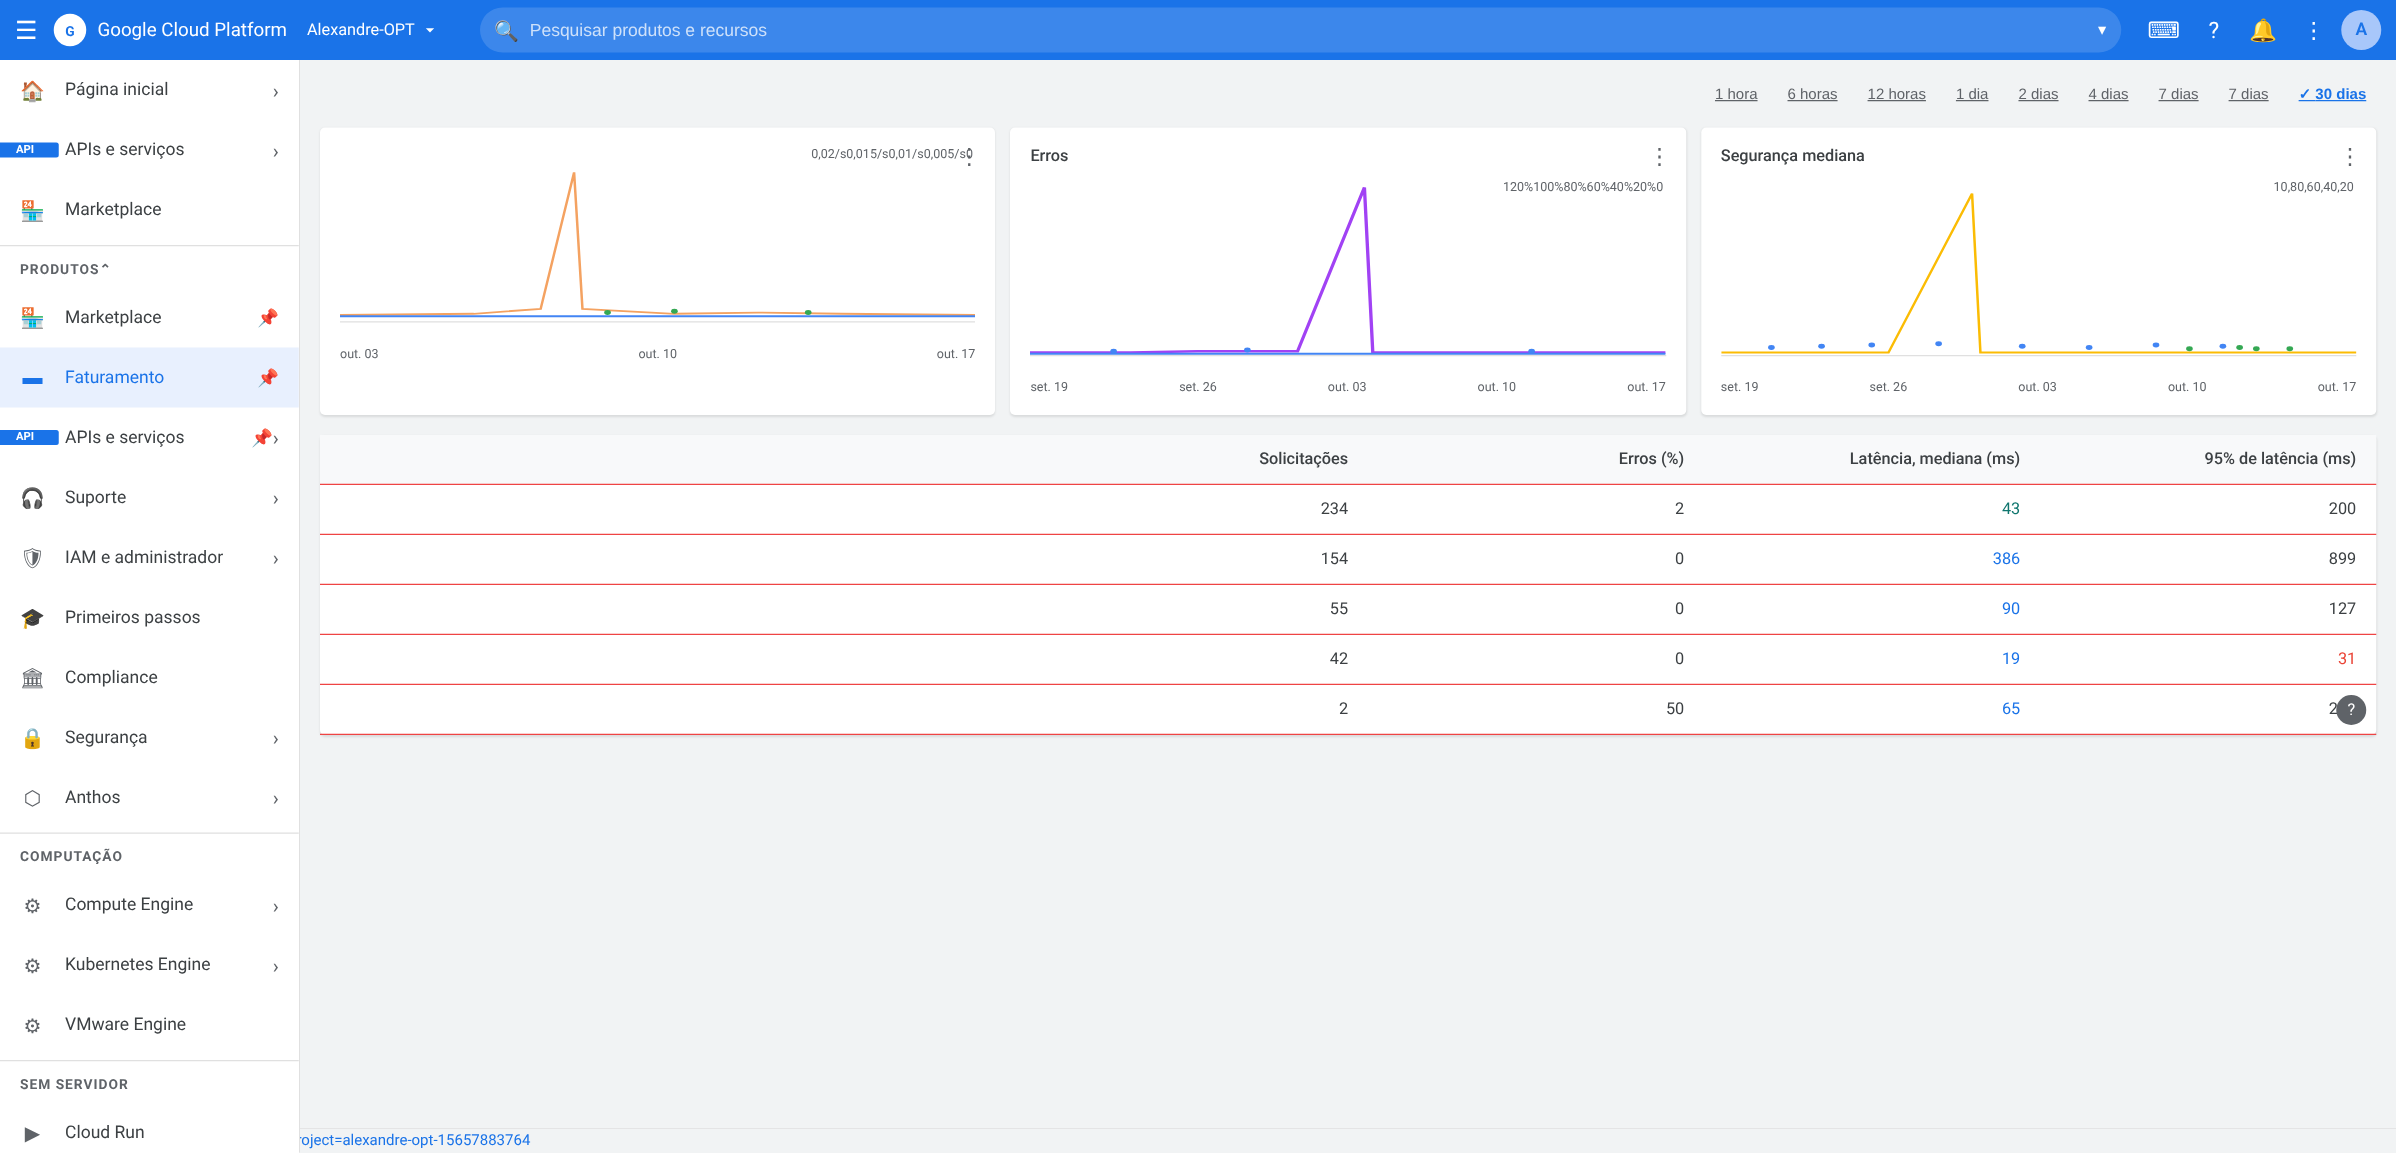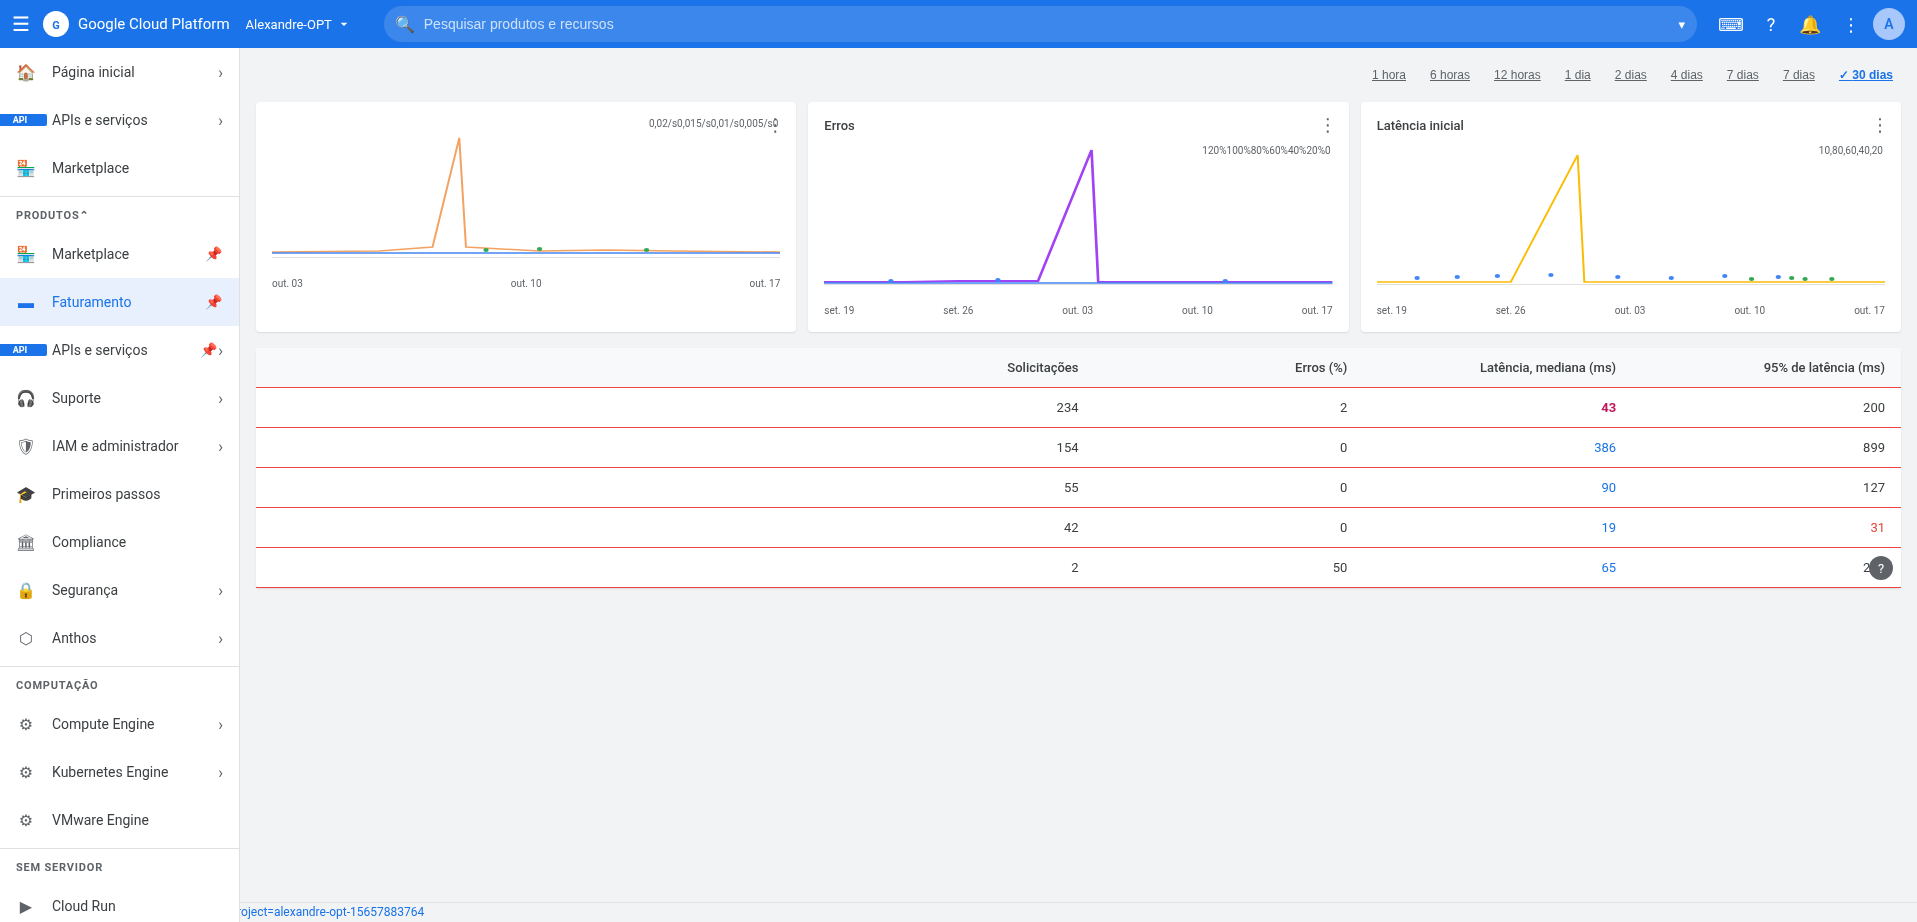--- a/index.html
+++ b/index.html
@@ -383,21 +383,21 @@
       <div class="chart-labels-x">
         <span>set. 19</span>
         <span>set. 26</span>
         <span>out. 03</span>
         <span>out. 10</span>
         <span>out. 17</span>
       </div>
     </div>
 
     <div class="chart-card">
-      <div class="chart-title">Latência inicial</div>
+      <div class="chart-title">Segurança mediana</div>
       <div class="chart-menu">⋮</div>
       <div class="chart-area">
         <div class="chart-labels-y">
           <span>1</span>
           <span>0,8</span>
           <span>0,6</span>
           <span>0,4</span>
           <span>0,2</span>
           <span>0</span>
         </div>
@@ -437,21 +437,21 @@
       <div class="table-cell">Solicitações</div>
       <div class="table-cell">Erros (%)</div>
       <div class="table-cell">Latência, mediana (ms)</div>
       <div class="table-cell">95% de latência (ms)</div>
     </div>
 
     <div class="table-row">
       <div class="table-cell"></div>
       <div class="table-cell">234</div>
       <div class="table-cell">2</div>
-      <div class="table-cell" style="color:#be185d;font-weight:bold;">43</div>
+      <div class="table-cell" style="color:#0f766e;">43</div>
       <div class="table-cell">200</div>
     </div>
 
     <div class="table-row">
       <div class="table-cell"></div>
       <div class="table-cell">154</div>
       <div class="table-cell">0</div>
       <div class="table-cell" style="color:#1a73e8;">386</div>
       <div class="table-cell">899</div>
     </div>

